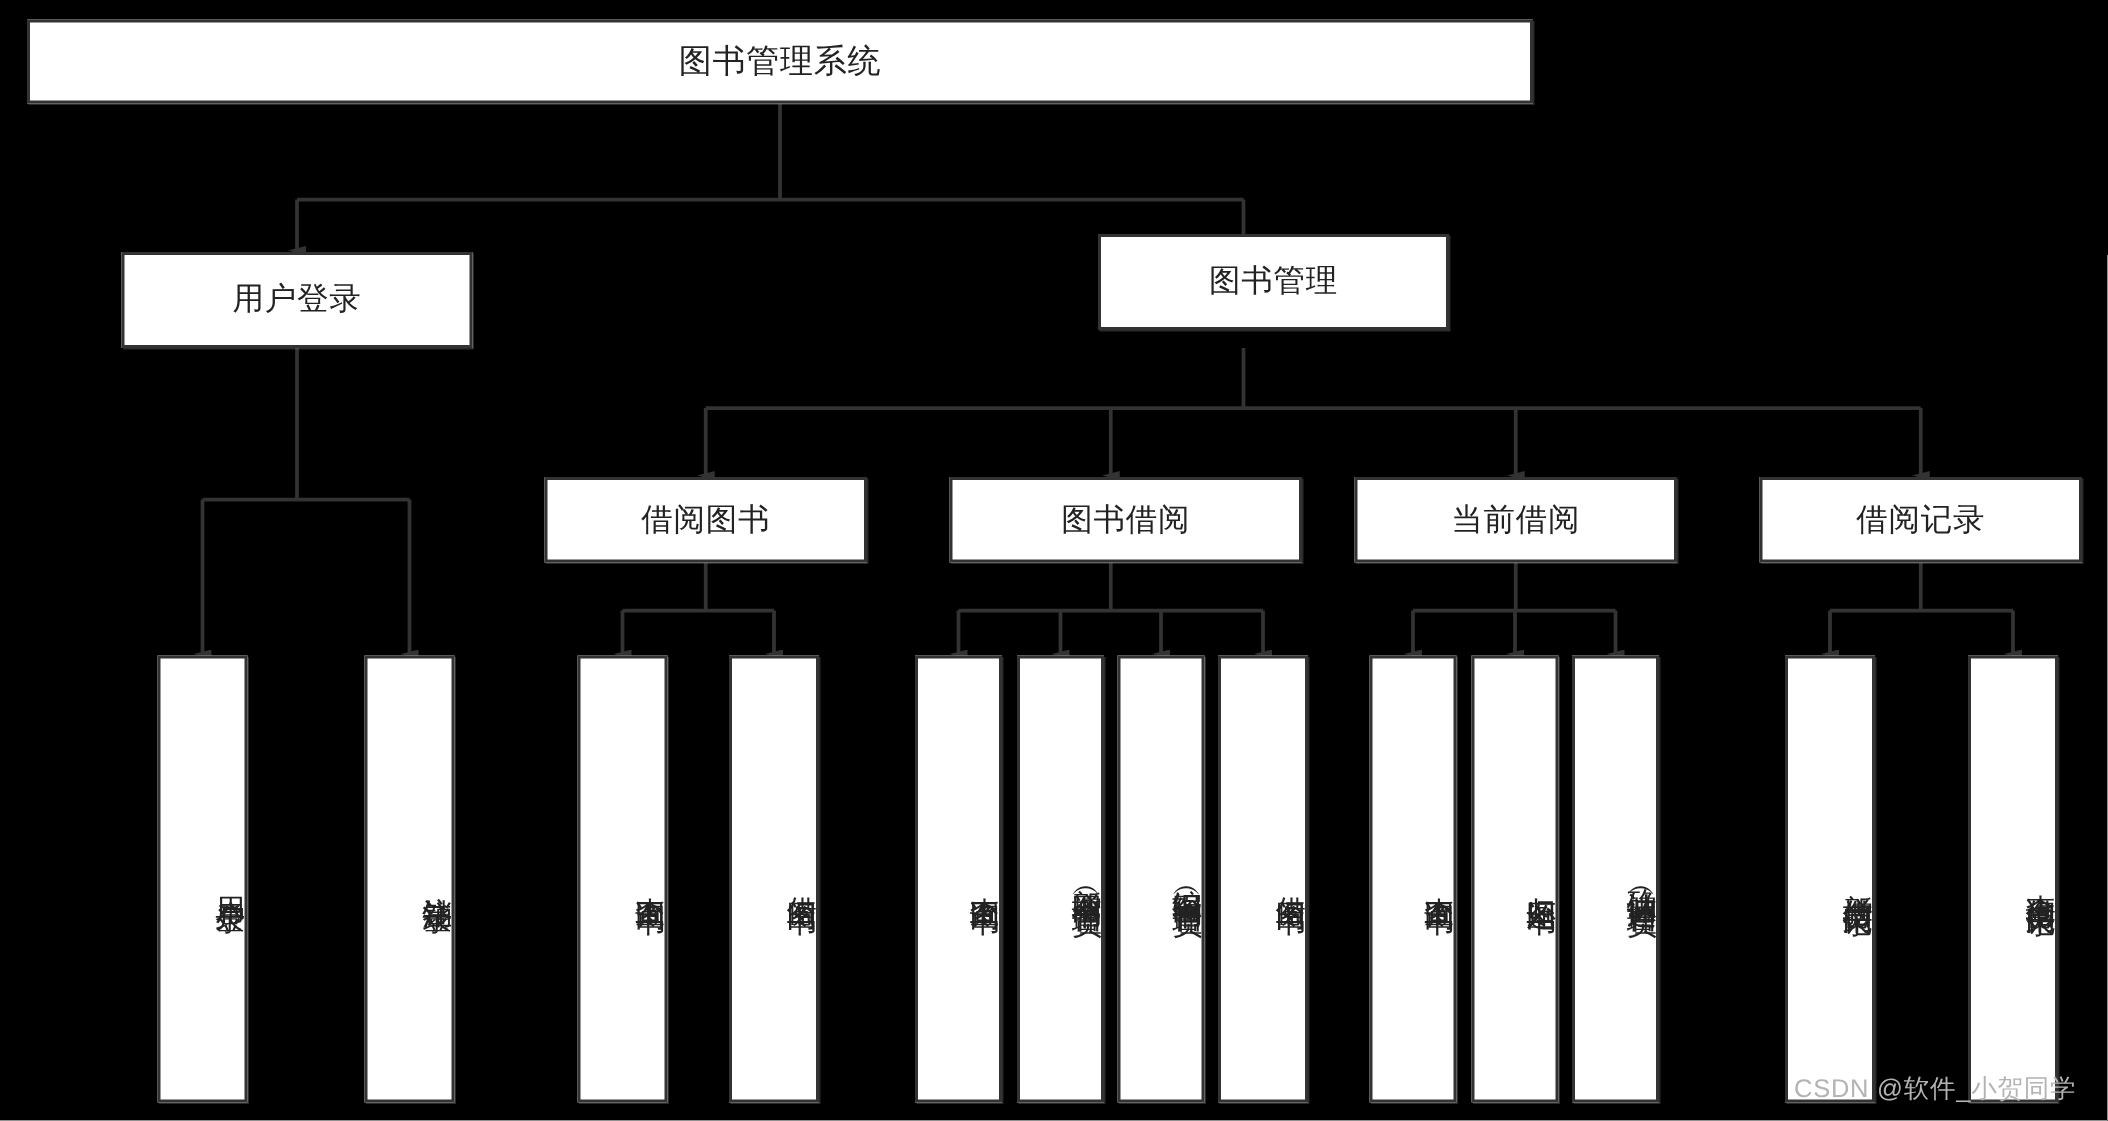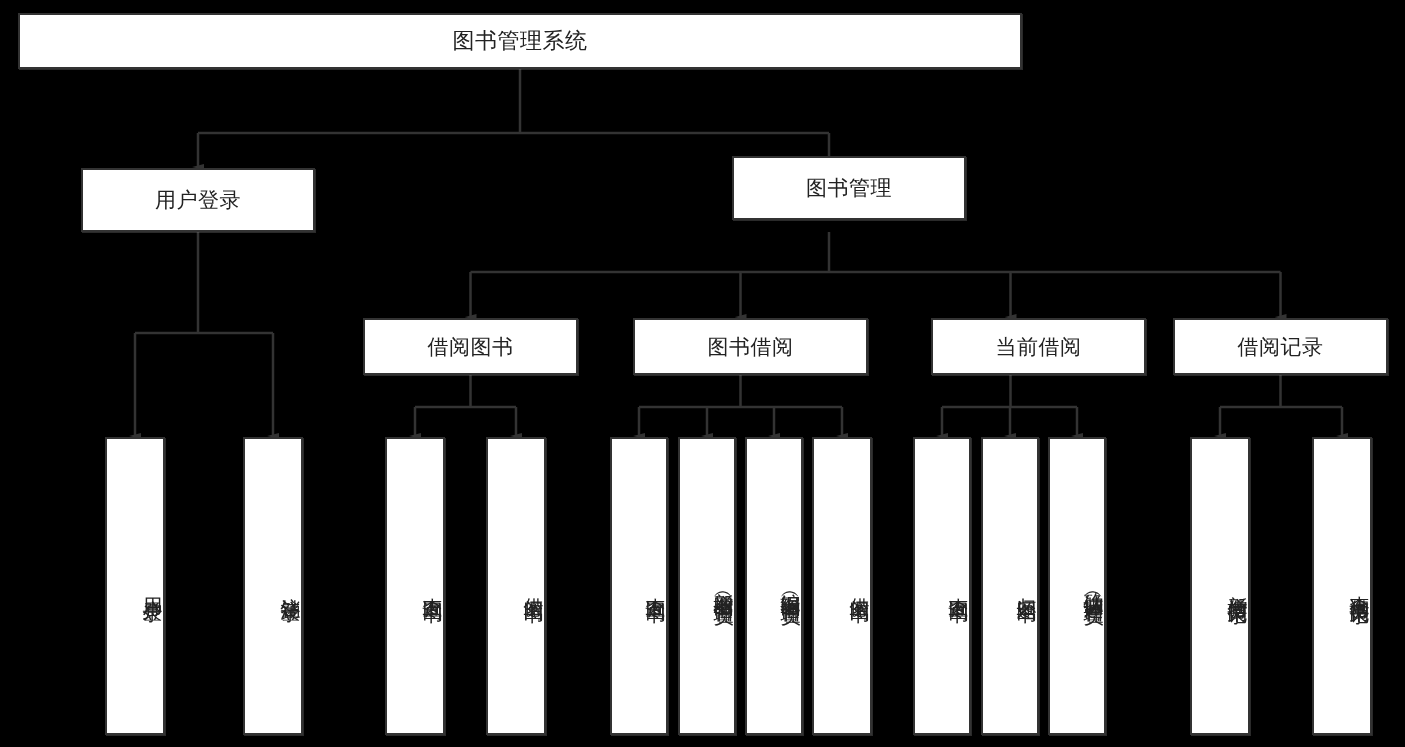--- a/index.html
+++ b/index.html
@@ -128,21 +128,21 @@
       </div>
       <div class="node horiz" style="left: 712px; top: 156px; width: 234px; height: 64px; margin-left: 20px;">
         <span class="hlabel">图书管理</span>
       </div>
       <div class="node horiz" style="left: 363px; top: 318px; width: 215px; height: 57px;">
         <span class="hlabel">借阅图书</span>
       </div>
       <div class="node horiz" style="left: 633px; top: 318px; width: 235px; height: 57px;">
         <span class="hlabel">图书借阅</span>
       </div>
-      <div class="node horiz" style="left: 931px; top: 318px; width: 215px; height: 57px;">
+      <div class="node horiz" style="left: 903px; top: 318px; width: 215px; height: 57px;">
         <span class="hlabel">当前借阅</span>
       </div>
       <div class="node horiz" style="left: 1173px; top: 318px; width: 215px; height: 57px; justify-content: center;">
         <span class="hlabel">借阅记录</span>
       </div>
       <div class="node vert center" style="left: 105px; top: 437px; width: 60px; height: 298px;">
         <span class="vlabel">用户登录</span>
       </div>
       <div class="node vert center" style="left: 243px; top: 437px; width: 60px; height: 298px;">
         <span class="vlabel">注销登录</span>
@@ -175,13 +175,14 @@
         <span class="vlabel">确认归还（管理员）</span>
       </div>
       <div class="node vert center" style="left: 1190px; top: 437px; width: 60px; height: 298px;">
         <span class="vlabel">新增借阅记录</span>
       </div>
       <div class="node vert center" style="left: 1312px; top: 437px; width: 60px; height: 298px;">
         <span class="vlabel">查询借阅记录</span>
       </div>
     </div>
 
+  <div class="watermark" style="left: 1196px; top: 714px;">CSDN @软件_小贺同学</div>
 </div>
 
 </body></html>

